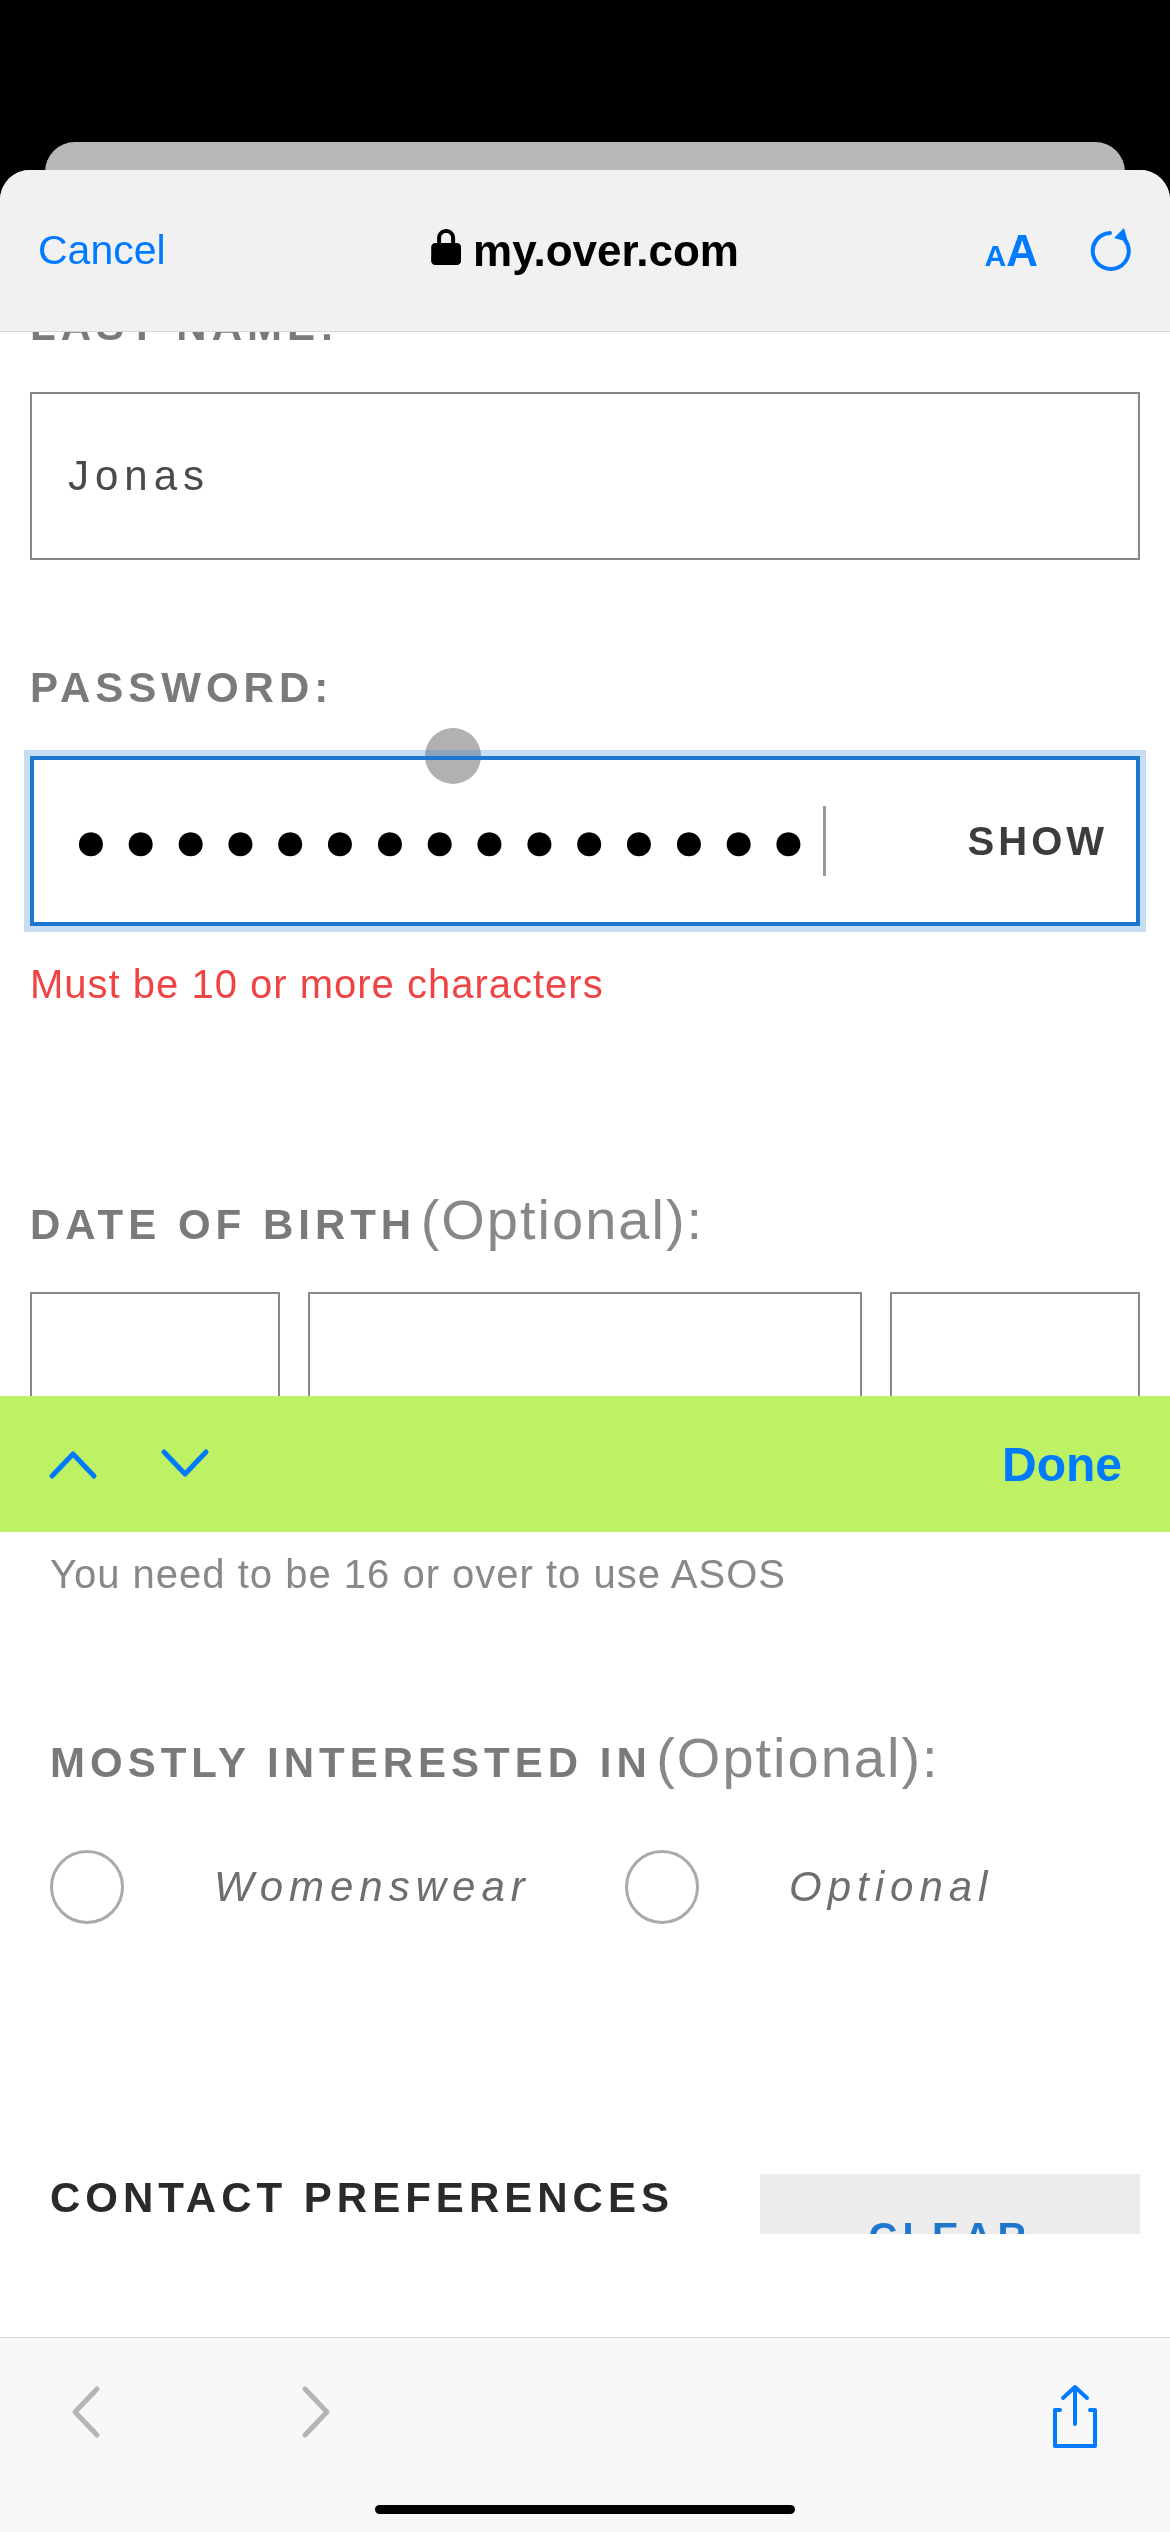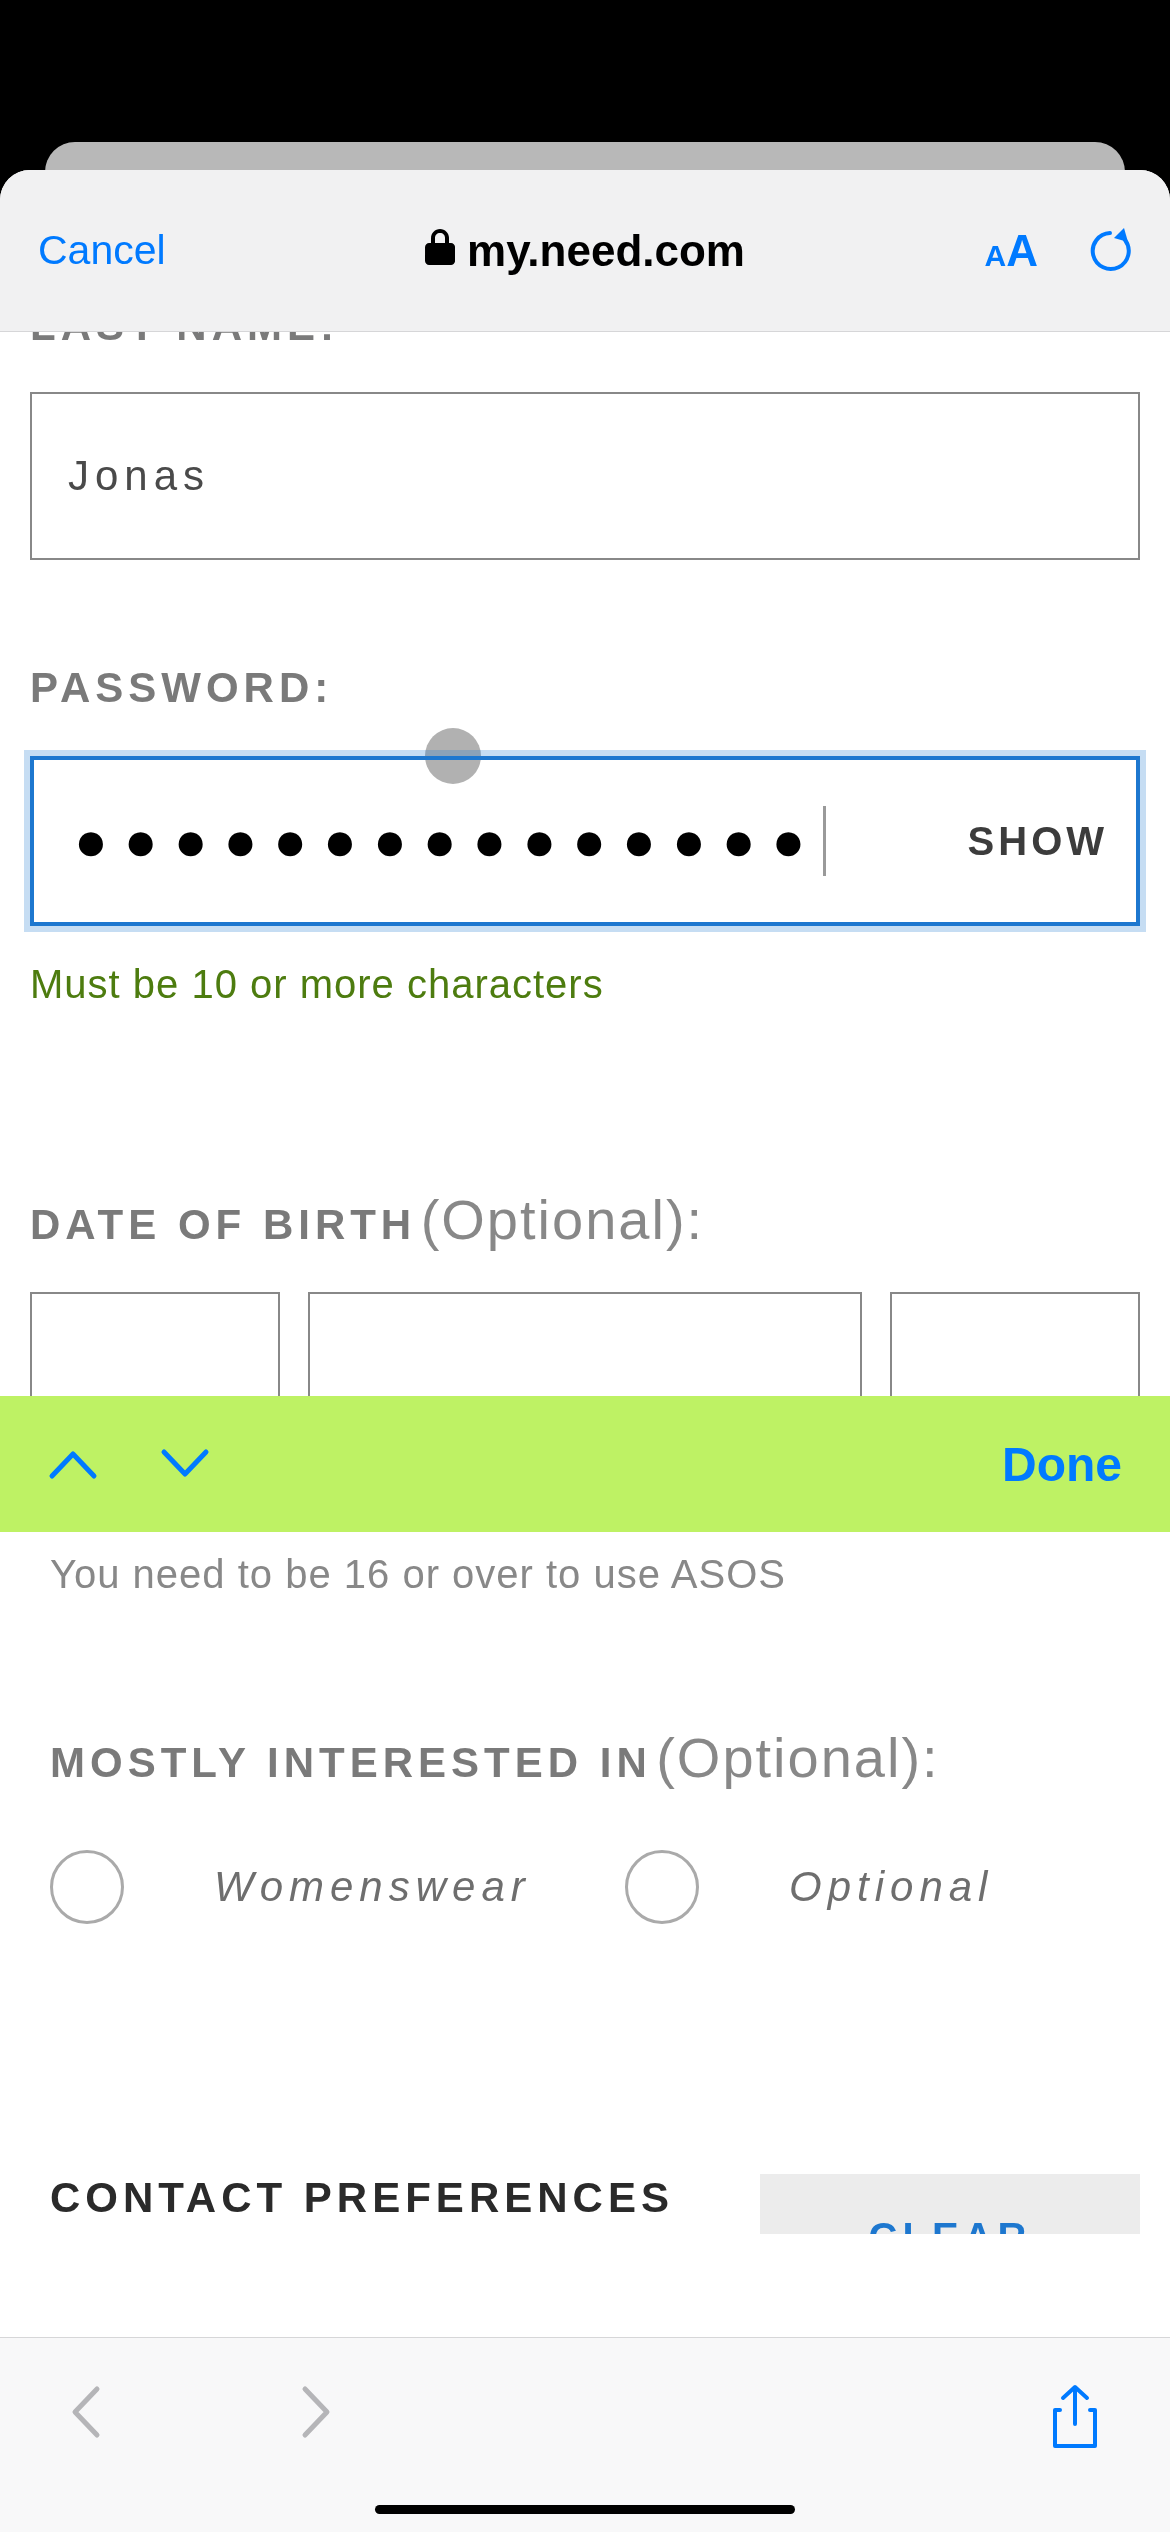--- a/index.html
+++ b/index.html
@@ -158,21 +158,21 @@
       top: -28px;
       left: 395px;
       width: 56px;
       height: 56px;
       border-radius: 50%;
       background: #b1b1b1;
     }
     .hint {
       margin-top: 36px;
       font-size: 40px;
-      color: #4d7c0f;
+      color: #ef4444;
       letter-spacing: 1px;
     }
     .dob-row {
       margin-top: 40px;
       display: flex;
       gap: 28px;
     }
     .dob-field {
       height: 130px;
       border: 2px solid #888;
@@ -306,21 +306,21 @@
 <div class="sheet">
 
   <div class="browser-bar">
     <span class="cancel">Cancel</span>
     <div class="url-wrap">
       <span class="lock">
         <svg width="30" height="36" viewBox="0 0 30 36">
             <path fill="#000" d="M15 0c-5 0-9 4-9 9v5H4c-2 0-4 2-4 4v14c0 2 2 4 4 4h22c2 0 4-2 4-4V18c0-2-2-4-4-4h-2V9c0-5-4-9-9-9zm-5 9c0-3 2-5 5-5s5 2 5 5v5H10V9z"></path>
           </svg>
       </span>
-      <span class="url">my.need.com</span>
+      <span class="url">my.over.com</span>
     </div>
     <div class="bar-right">
       <span class="aa">
         <span class="sm">A</span>
           <span class="lg">A</span>
       </span>
       <span class="reload">
         <svg width="44" height="50" viewBox="0 0 44 50">
             <path fill="none" stroke="#007aff" stroke-width="4" stroke-linecap="round" d="M37 14 A18 18 0 1 1 22 7"></path>
             <path fill="#007aff" d="M36 2 L40 16 L26 12 Z"></path>

